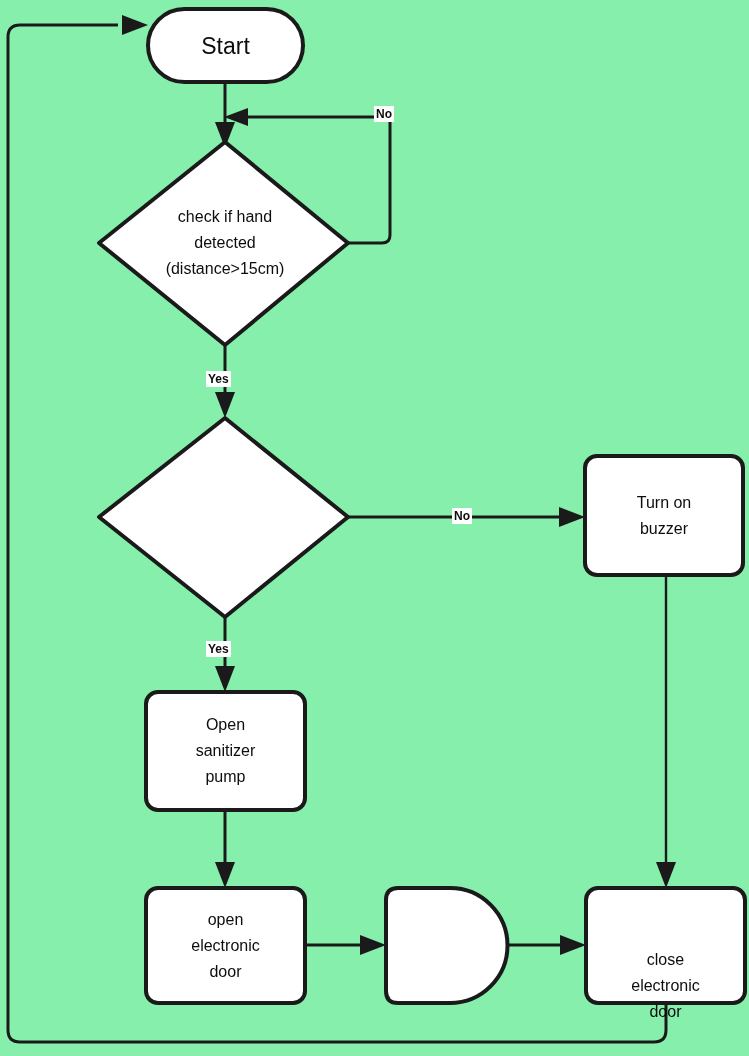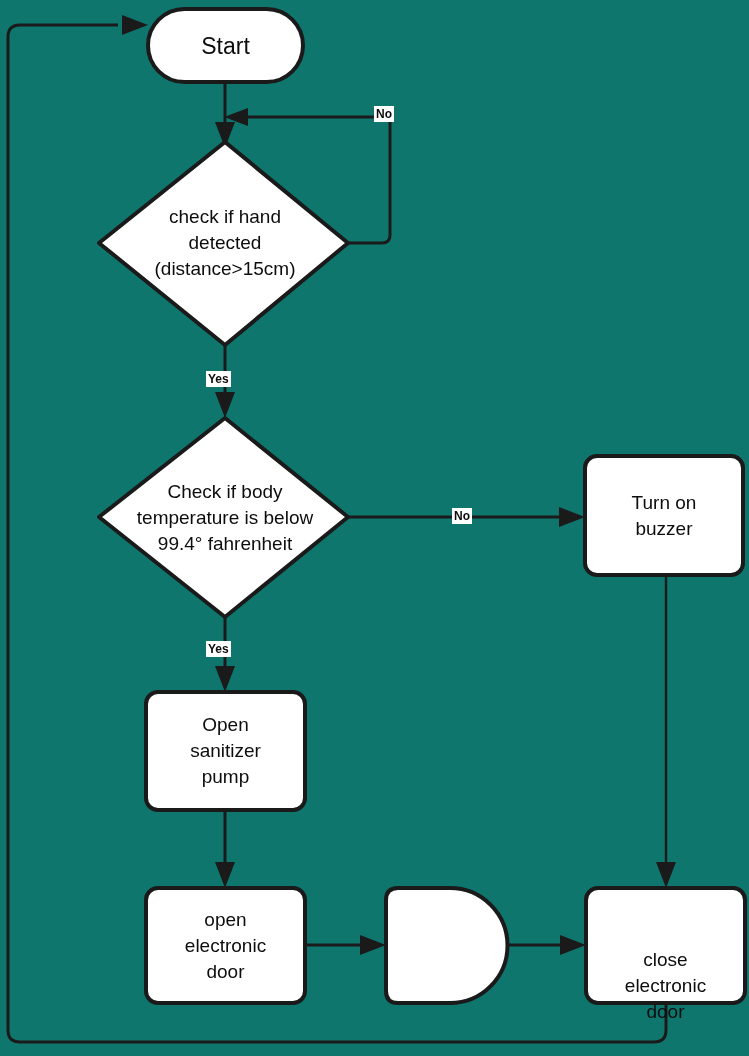--- a/index.html
+++ b/index.html
@@ -7,21 +7,21 @@
     padding: 0;
     background: #ffffff;
   }
   body {
     font-family: "Liberation Sans", sans-serif;
   }
   #canvas {
     position: relative;
     width: 749px;
     height: 1056px;
-    background: #0f766e;
+    background: #86efac;
     overflow: hidden;
   }
   #flow-svg {
     position: absolute;
     top: 0;
     left: 0;
     width: 749px;
     height: 1056px;
   }
   .shape-stroke {
@@ -45,21 +45,21 @@
   }
   .arrow-head {
     fill: #1a1a1a;
     stroke: none;
   }
   .node-text {
     position: absolute;
     text-align: center;
     color: #0d0d0d;
     font-family: "Liberation Sans", sans-serif;
-    font-size: 19px;
+    font-size: 16px;
     line-height: 26px;
     font-weight: 400;
     white-space: pre-line;
     pointer-events: none;
     display: flex;
     align-items: center;
     justify-content: center;
   }
   .edge-label {
     position: absolute;
@@ -127,23 +127,20 @@
     <rect class="shape-stroke" x="586" y="888" width="159" height="115" rx="12" ry="12"></rect>
 
   </svg>
 
   <div class="node-text" style="left:148px; top:9px; width:155px; height:73px; font-size:23px;">Start</div>
 
   <div class="node-text" style="left:108px; top:190px; width:234px; height:105px;">check if hand
 detected
 (distance&gt;15cm)</div>
 
-  <div class="node-text" style="left:104px; top:465px; width:242px; height:105px;">Check if body
-temperature is below
-99.4° fahrenheit</div>
 
   <div class="node-text" style="left:585px; top:456px; width:158px; height:119px;">Turn on
 buzzer</div>
 
   <div class="node-text" style="left:146px; top:692px; width:159px; height:118px;">Open
 sanitizer
 pump</div>
 
   <div class="node-text" style="left:146px; top:888px; width:159px; height:115px;">open
 electronic

